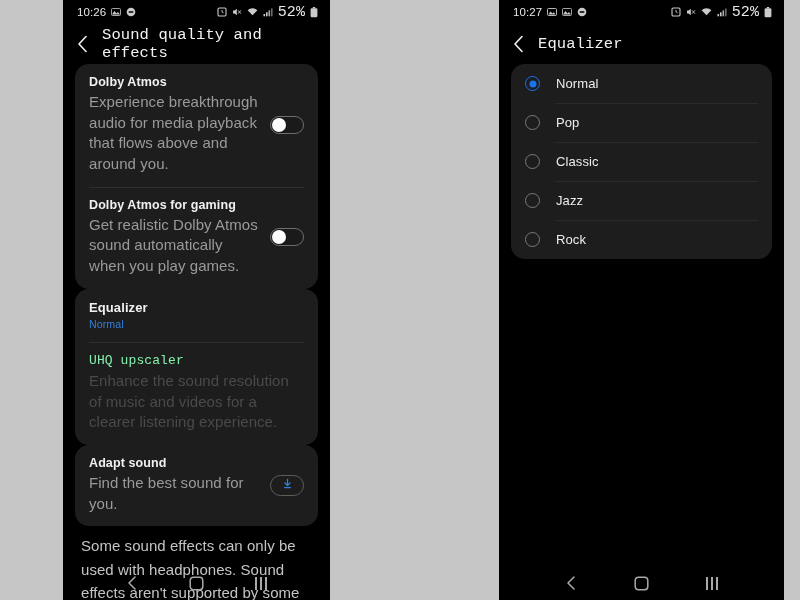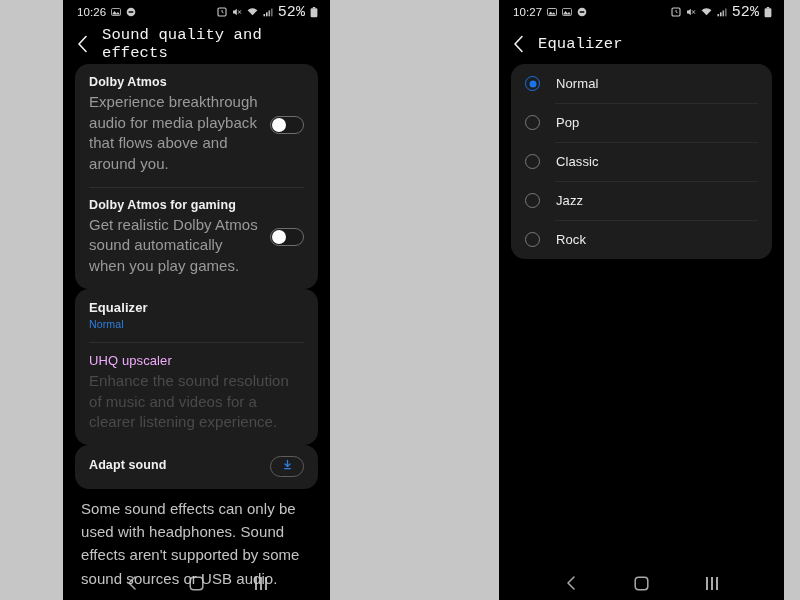--- a/index.html
+++ b/index.html
@@ -94,21 +94,21 @@
     color: #9a9a9a;
     font-size: 15px;
     line-height: 1.38;
     letter-spacing: .05px;
   }
   .row-sub-accent {
     color: #2d7fe0;
     font-size: 10.6px;
     letter-spacing: .1px;
   }
-  .row.disabled .row-title { color: #f0abfc; font-weight: 400; font-size: 13px; }
+  .row.disabled .row-title { color: #86efac; font-weight: 400; font-size: 13px; font-family: Liberation Mono, monospace; }
   .row.disabled .row-sub   { color: #4a4a4a; }
 
   .row-eq .row-title { font-size: 13px; }
 
   
   .toggle {
     width: 34px;
     height: 18px;
     border-radius: 9px;
     background: #1a1a1a;
@@ -314,20 +314,21 @@
           <div class="row-title">UHQ upscaler</div>
           <div class="row-sub">Enhance the sound resolution of music and videos for a clearer listening experience.</div>
         </div>
       </div>
     </div>
 
     <div class="card">
       <div class="row">
         <div class="row-text">
           <div class="row-title">Adapt sound</div>
+          <div class="row-sub">Find the best sound for you.</div>
         </div>
         <div class="dl-btn">
           <span>
             <svg width="11" height="12" viewBox="0 0 11 12">
                 <path d="M5.5 1.5 L5.5 7.2 M3 5 L5.5 7.6 L8 5" stroke="#2d7fe0" stroke-width="1.3" fill="none" stroke-linecap="round" stroke-linejoin="round"></path>
                 <path d="M2.6 9.6 L8.4 9.6" stroke="#2d7fe0" stroke-width="1.3" stroke-linecap="round"></path>
               </svg>
           </span>
         </div>
       </div>

